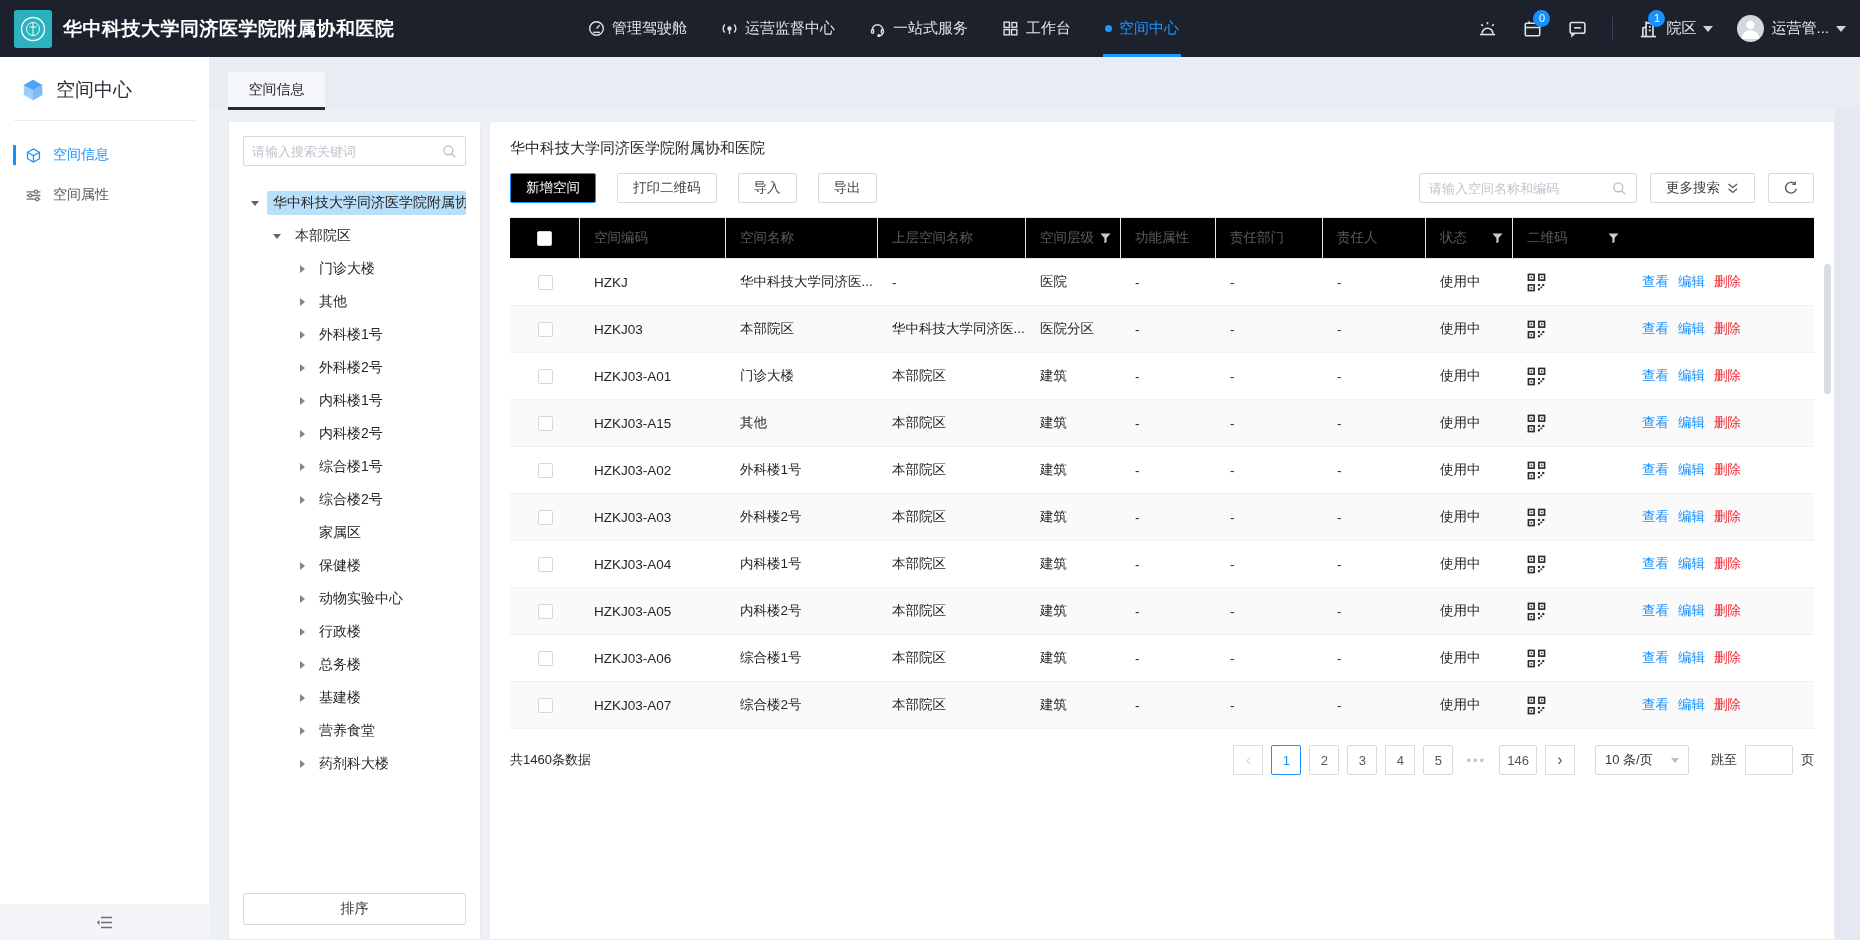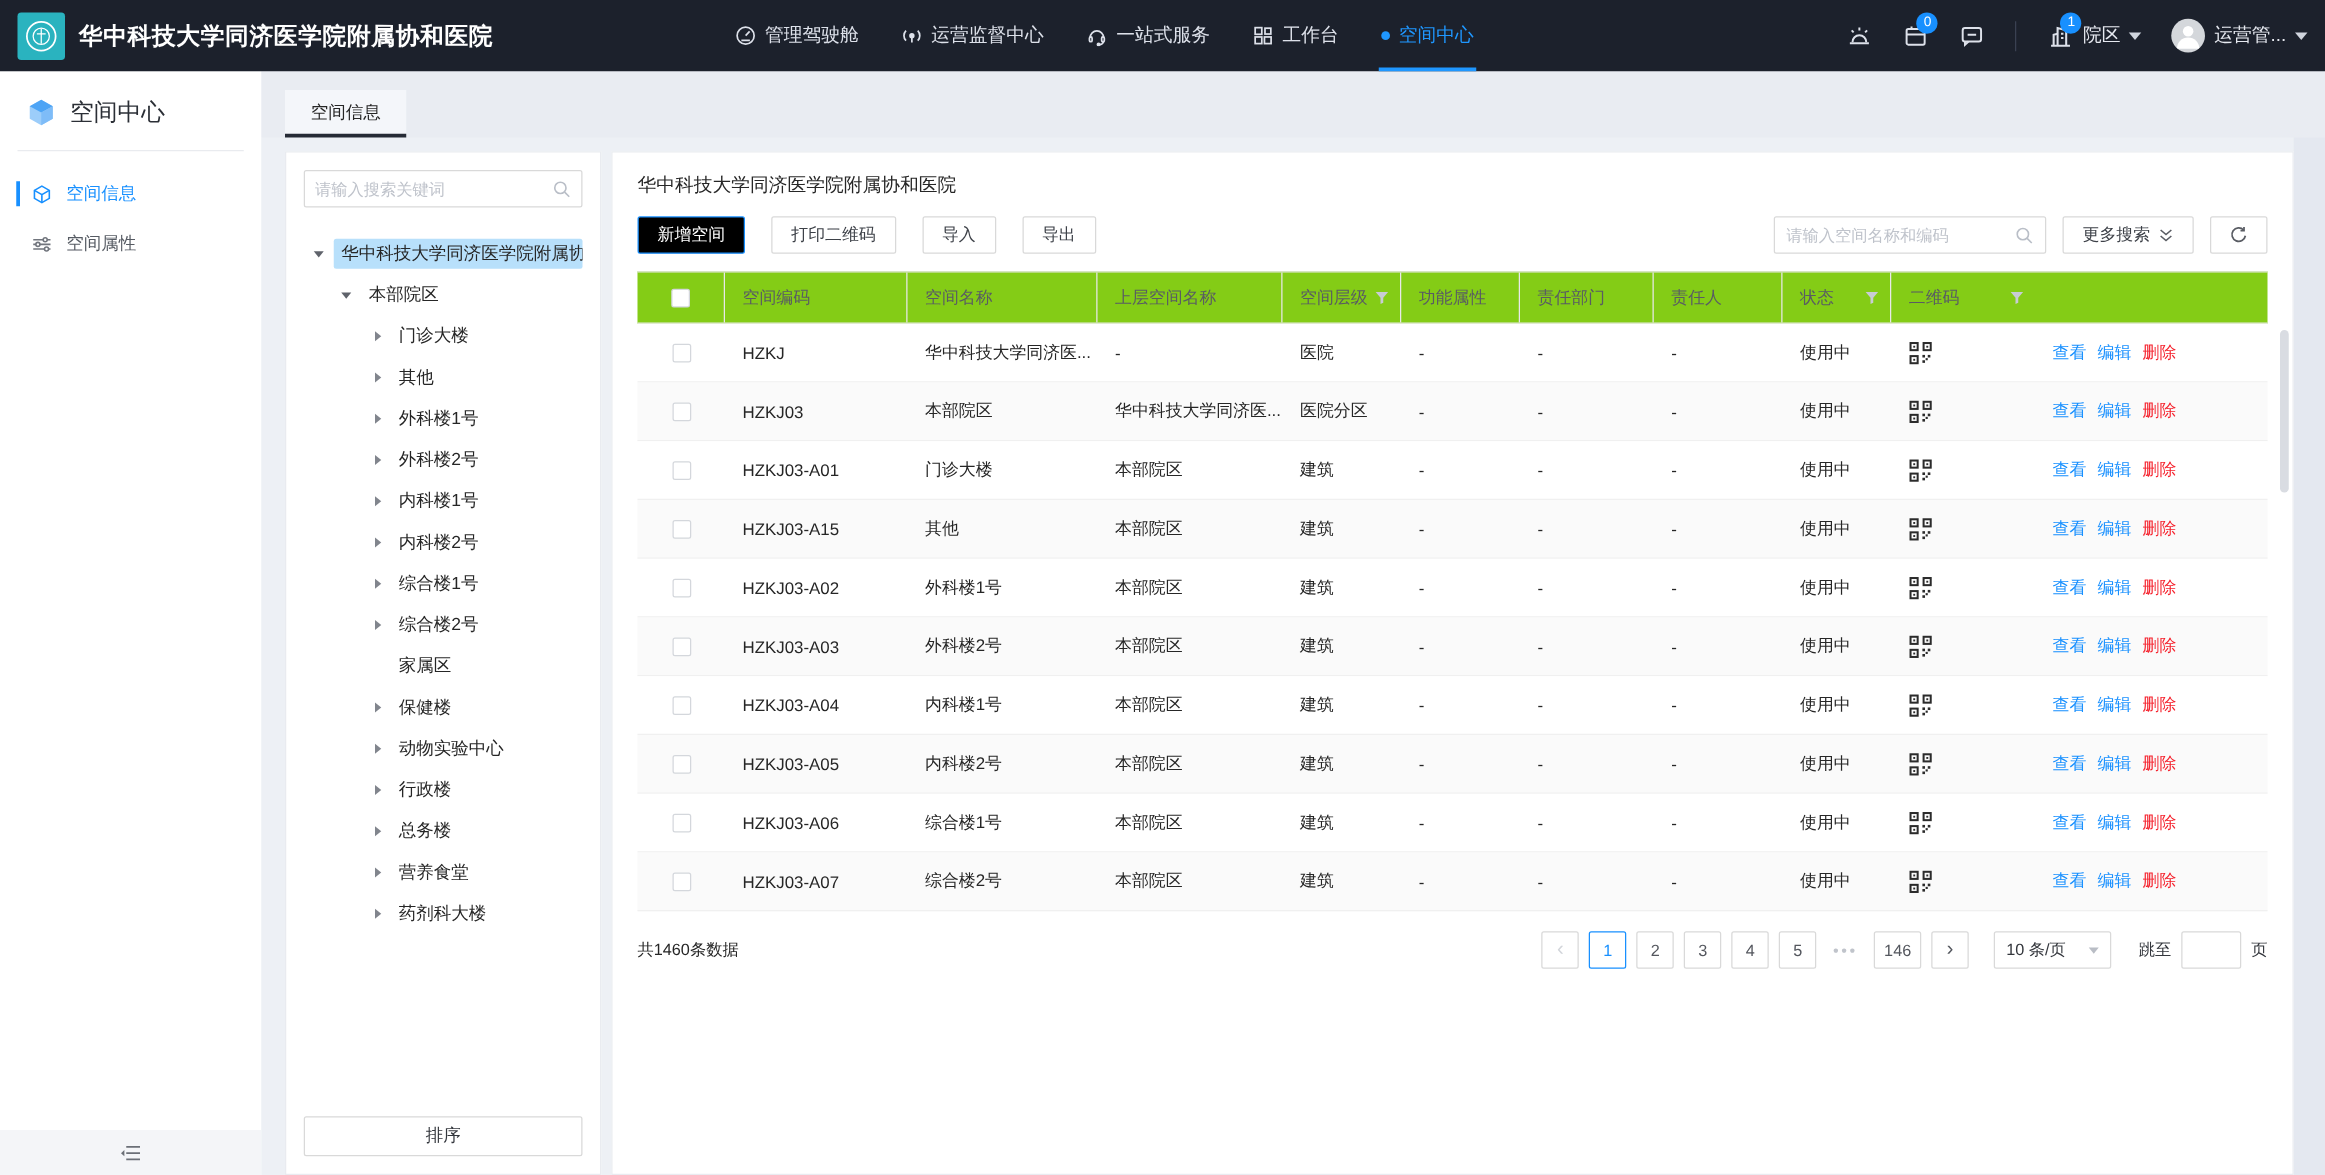--- a/index.html
+++ b/index.html
@@ -68,21 +68,21 @@
   .tb-right { margin-left:auto; display:flex; gap:13px; align-items:center; }
   .tb-search { width:218px; height:30px; border:1px solid #d9d9d9; border-radius:2px; display:flex; align-items:center; padding:0 9px; }
   .tb-search input { flex:1; border:none; outline:none; font-size:13px; font-family:inherit; min-width:0; }
   .tb-search input::placeholder { color:#bfc3cb; }
   .more-btn { gap:7px; }
   .refresh-btn { width:46px; padding:0; }
 
   
   .table { margin-top:14px; }
   .grid-row { display:grid; grid-template-columns:70px 146px 152px 148px 95px 95px 107px 103px 87px 115px 1fr; }
-  .thead { height:42px; background:#84cc16; border-top:1px solid #e8e8e8; border-bottom:1px solid #e8e8e8; }
+  .thead { height:42px; background:#000000; border-top:1px solid #e8e8e8; border-bottom:1px solid #e8e8e8; }
   .th { display:flex; align-items:center; padding-left:14px; font-size:13.5px; color:#595c63; border-right:1px solid #e8e8e8; overflow:hidden; white-space:nowrap; }
   .th:last-child { border-right:none; }
   .th .funnel { margin-left:auto; margin-right:9px; flex:none; cursor:pointer; }
   .th-check { justify-content:center; padding-left:0; }
   .th-last { padding-right:6px; }
   .gear { margin-left:auto; cursor:pointer; }
   .trow { height:47px; border-bottom:1px solid #f0f0f0; background:#fff; }
   .trow:nth-child(even) { background:#fafafa; }
   .td { display:flex; align-items:center; padding-left:14px; font-size:13.5px; color:#262626; overflow:hidden; white-space:nowrap; }
   .td-check { justify-content:center; padding-left:0; }
@@ -334,20 +334,24 @@
       <div class="tree-node" data-level="2" data-caret="right">
         <span class="tnode-caret"></span>
         <span class="tree-label">行政楼</span>
       </div>
 
       <div class="tree-node" data-level="2" data-caret="right">
         <span class="tnode-caret"></span>
         <span class="tree-label">总务楼</span>
       </div>
 
+      <div class="tree-node" data-level="2" data-caret="right">
+        <span class="tnode-caret"></span>
+        <span class="tree-label">基建楼</span>
+      </div>
 
       <div class="tree-node" data-level="2" data-caret="right">
         <span class="tnode-caret"></span>
         <span class="tree-label">营养食堂</span>
       </div>
 
       <div class="tree-node" data-level="2" data-caret="right">
         <span class="tnode-caret"></span>
         <span class="tree-label">药剂科大楼</span>
       </div>

